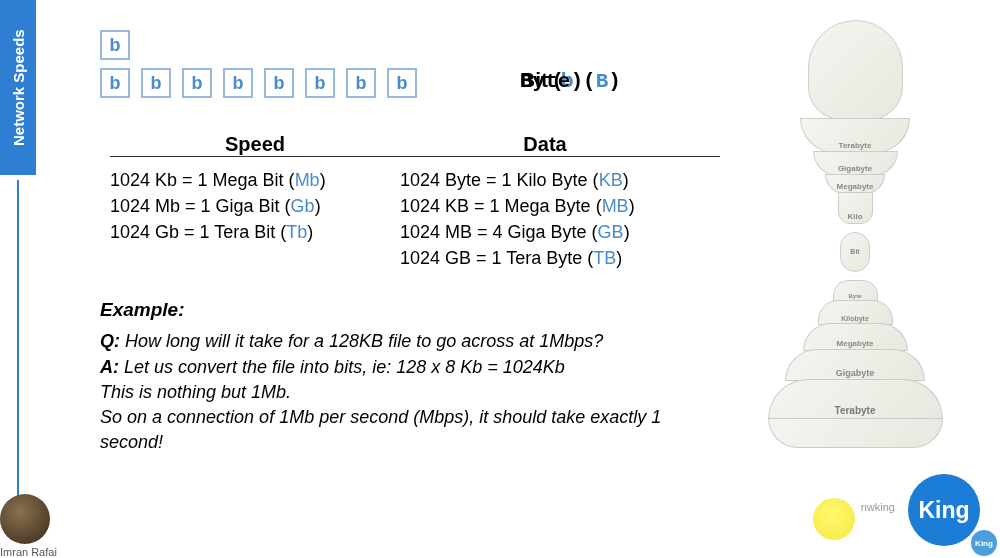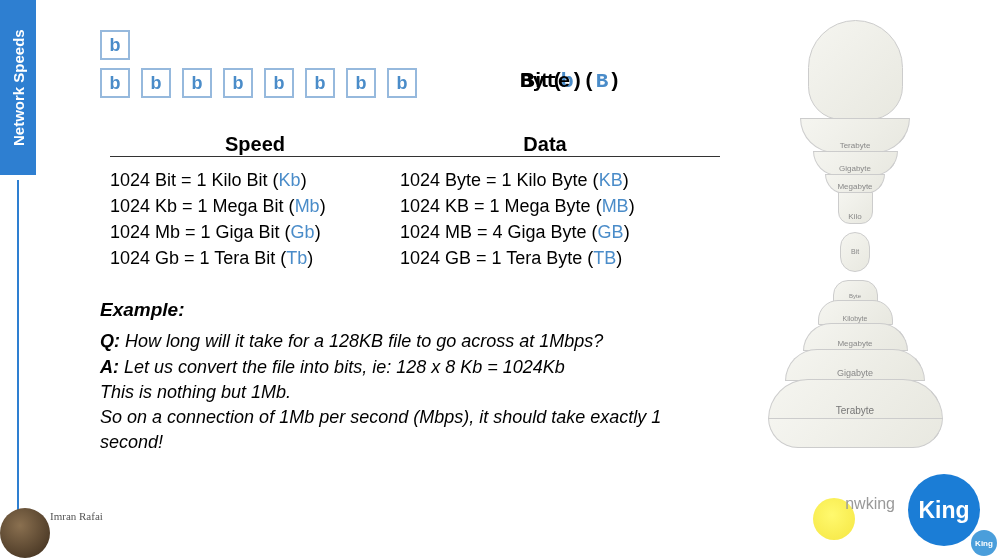--- a/index.html
+++ b/index.html
@@ -114,20 +114,21 @@
     }
     .dolls-image {
       position: absolute;
       right: 45px;
       top: 20px;
       width: 200px;
       height: 460px;
       display: flex;
       flex-direction: column;
       align-items: center;
+      font-weight: bold;
     }
     .doll {
       background: linear-gradient(135deg, #f5f5f0, #e8e8e0);
       border: 1px solid #ccc;
       font-size: 8px;
       color: #888;
       display: flex;
       align-items: flex-end;
       justify-content: center;
       padding-bottom: 2px;
@@ -151,23 +152,22 @@
       top: 180px;
       width: 2px;
       height: 330px;
       background: #2e7fd1;
     }
     .author-section {
       position: absolute;
       left: 0;
       bottom: 0;
       display: flex;
-      flex-direction: row;
+      flex-direction: column;
       align-items: flex-start;
-      font-family: Liberation Serif, serif;
     }
     .author-avatar {
       width: 50px;
       height: 50px;
       border-radius: 50%;
       background: radial-gradient(circle at 40% 35%, #8a7050, #3a2a1a);
       margin-left: 0;
     }
     .author-name {
       font-size: 11px;
@@ -196,21 +196,21 @@
       bottom: 18px;
       width: 42px;
       height: 42px;
       border-radius: 50%;
       background: radial-gradient(circle at 45% 40%, #fff96e, #f5e642);
     }
     .nwking-text {
       position: absolute;
       right: 105px;
       bottom: 45px;
-      font-size: 16px;
+      font-size: 11px;
       color: #999;
     }
     .small-king {
       position: absolute;
       right: 3px;
       bottom: 2px;
       width: 26px;
       height: 26px;
       border-radius: 50%;
       background: #4a9edb;
@@ -249,21 +249,20 @@
     </div>
   </div>
 
   <div class="table-section">
     <div class="table-headers">
       <div class="table-header th-speed">Speed</div>
       <div class="table-header th-data">Data</div>
     </div>
     <div class="table-rows">
       <div class="col">
-        <div><span>1024 Bit = 1 Kilo Bit (</span><span class="abbr">Kb</span>)</div>
         <div><span>1024 Kb = 1 Mega Bit (</span><span class="abbr">Mb</span>)</div>
         <div><span>1024 Mb = 1 Giga Bit (</span><span class="abbr">Gb</span>)</div>
         <div><span>1024 Gb = 1 Tera Bit (</span><span class="abbr">Tb</span>)</div>
       </div>
       <div class="col">
         <div><span>1024 Byte = 1 Kilo Byte (</span><span class="abbr">KB</span>)</div>
         <div><span>1024 KB = 1 Mega Byte (</span><span class="abbr">MB</span>)</div>
         <div><span>1024 MB = 4 Giga Byte (</span><span class="abbr">GB</span>)</div>
         <div><span>1024 GB = 1 Tera Byte (</span><span class="abbr">TB</span>)</div>
       </div>

